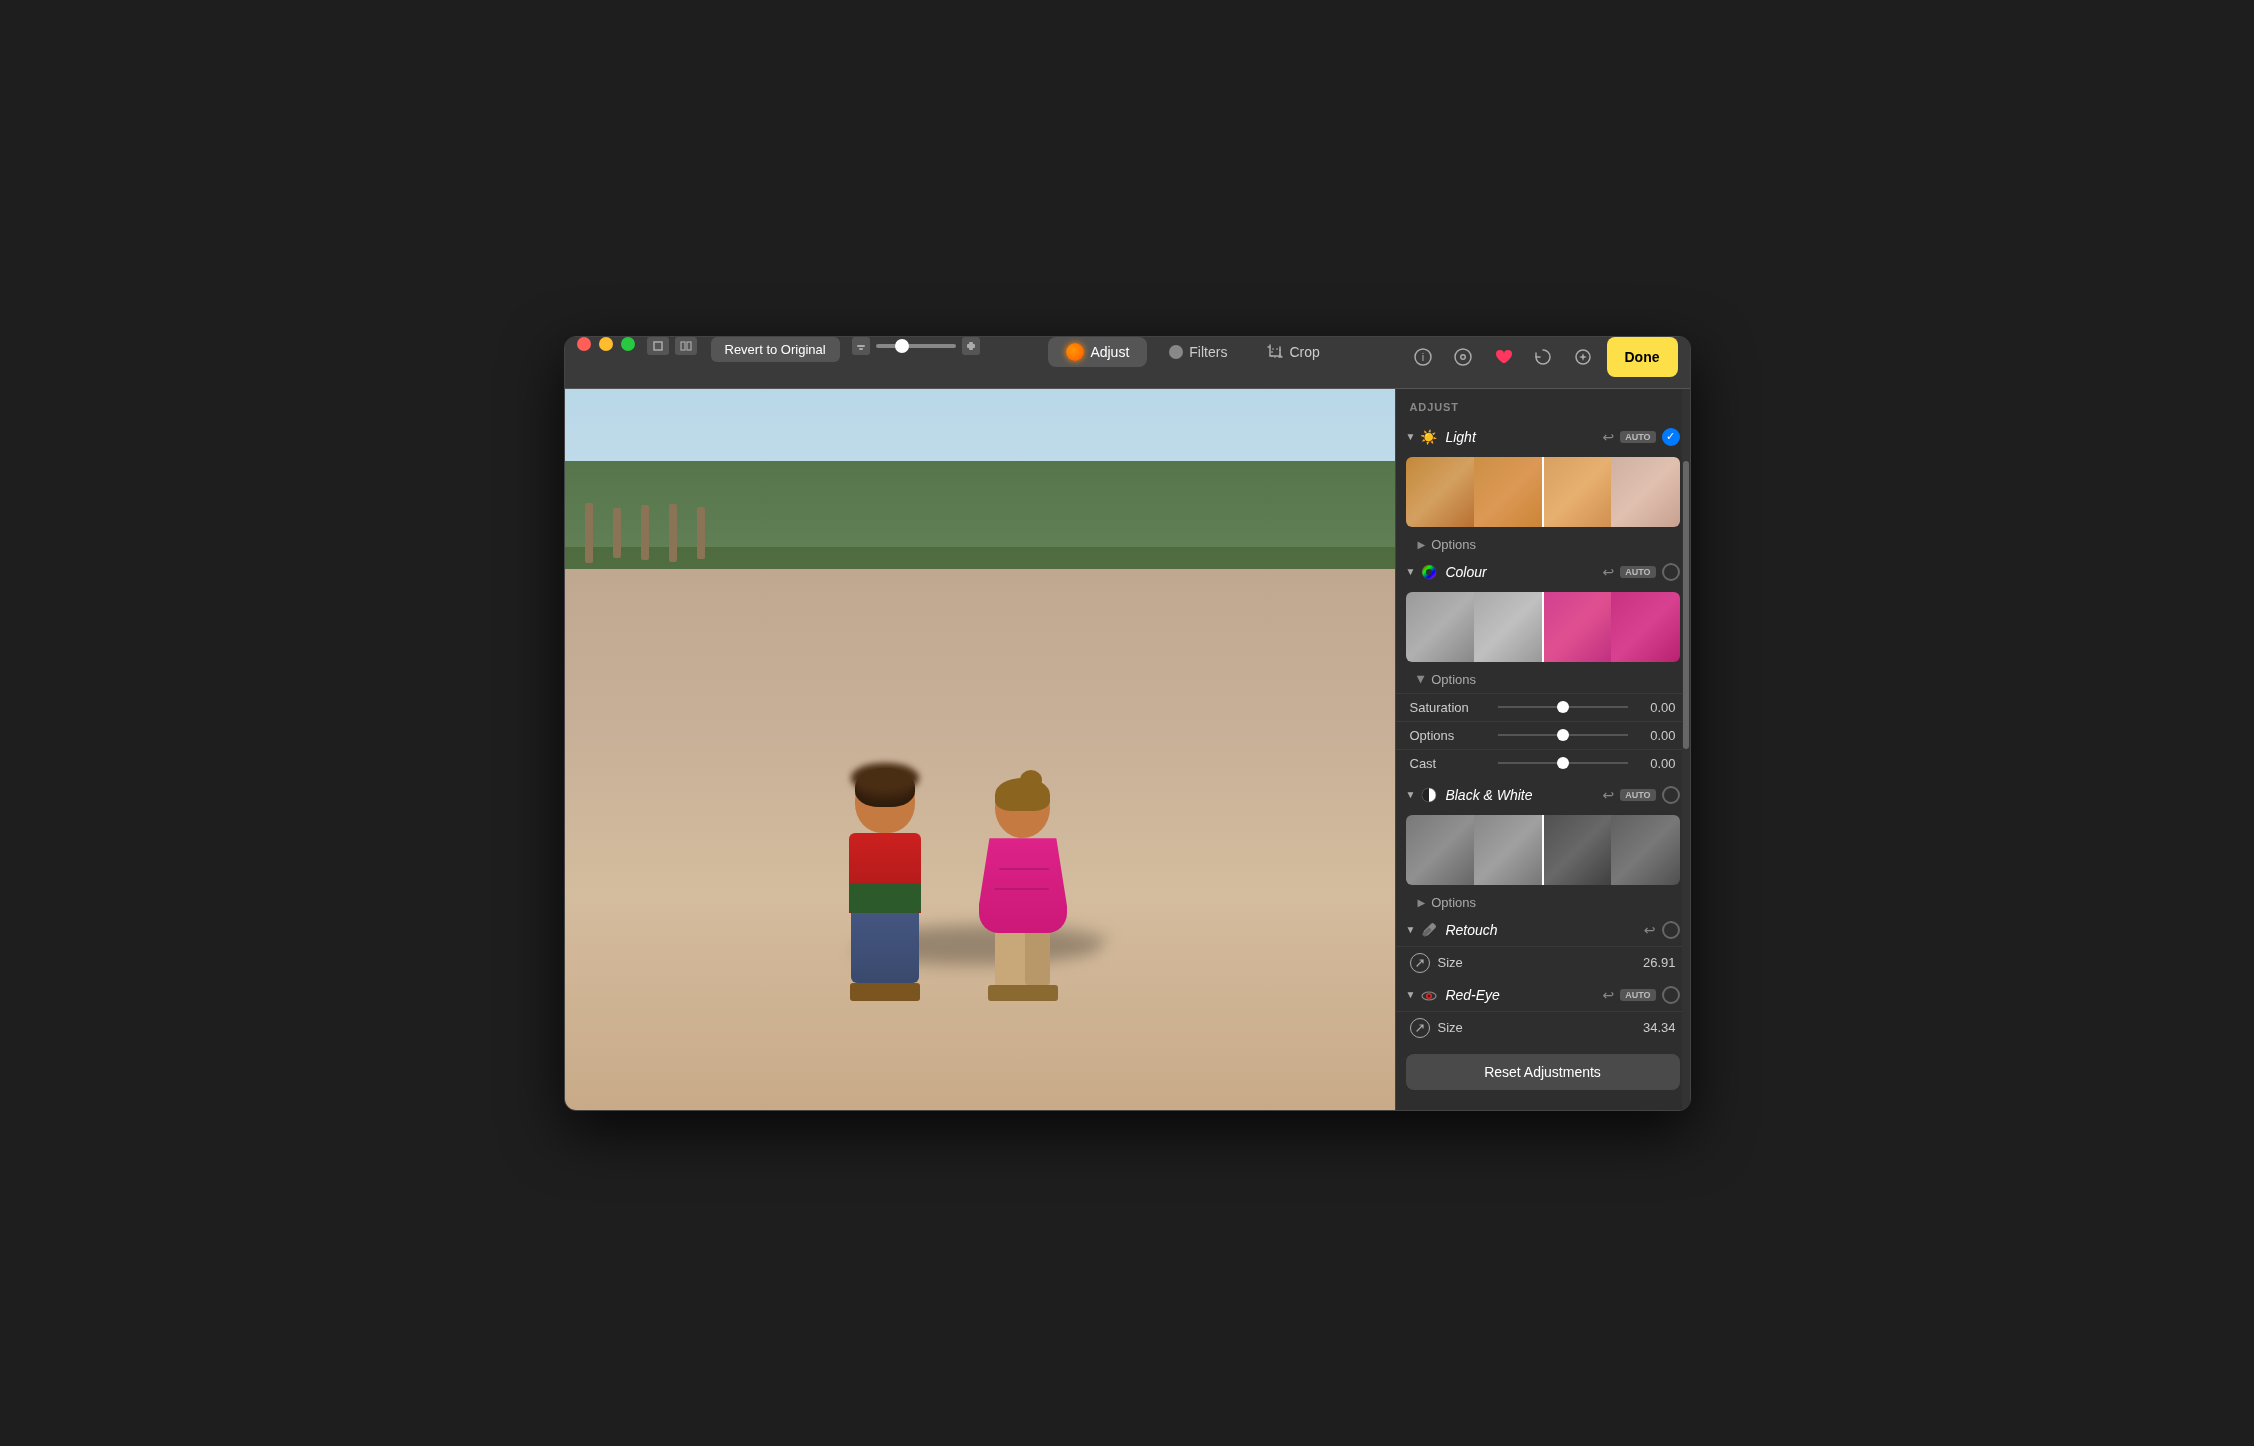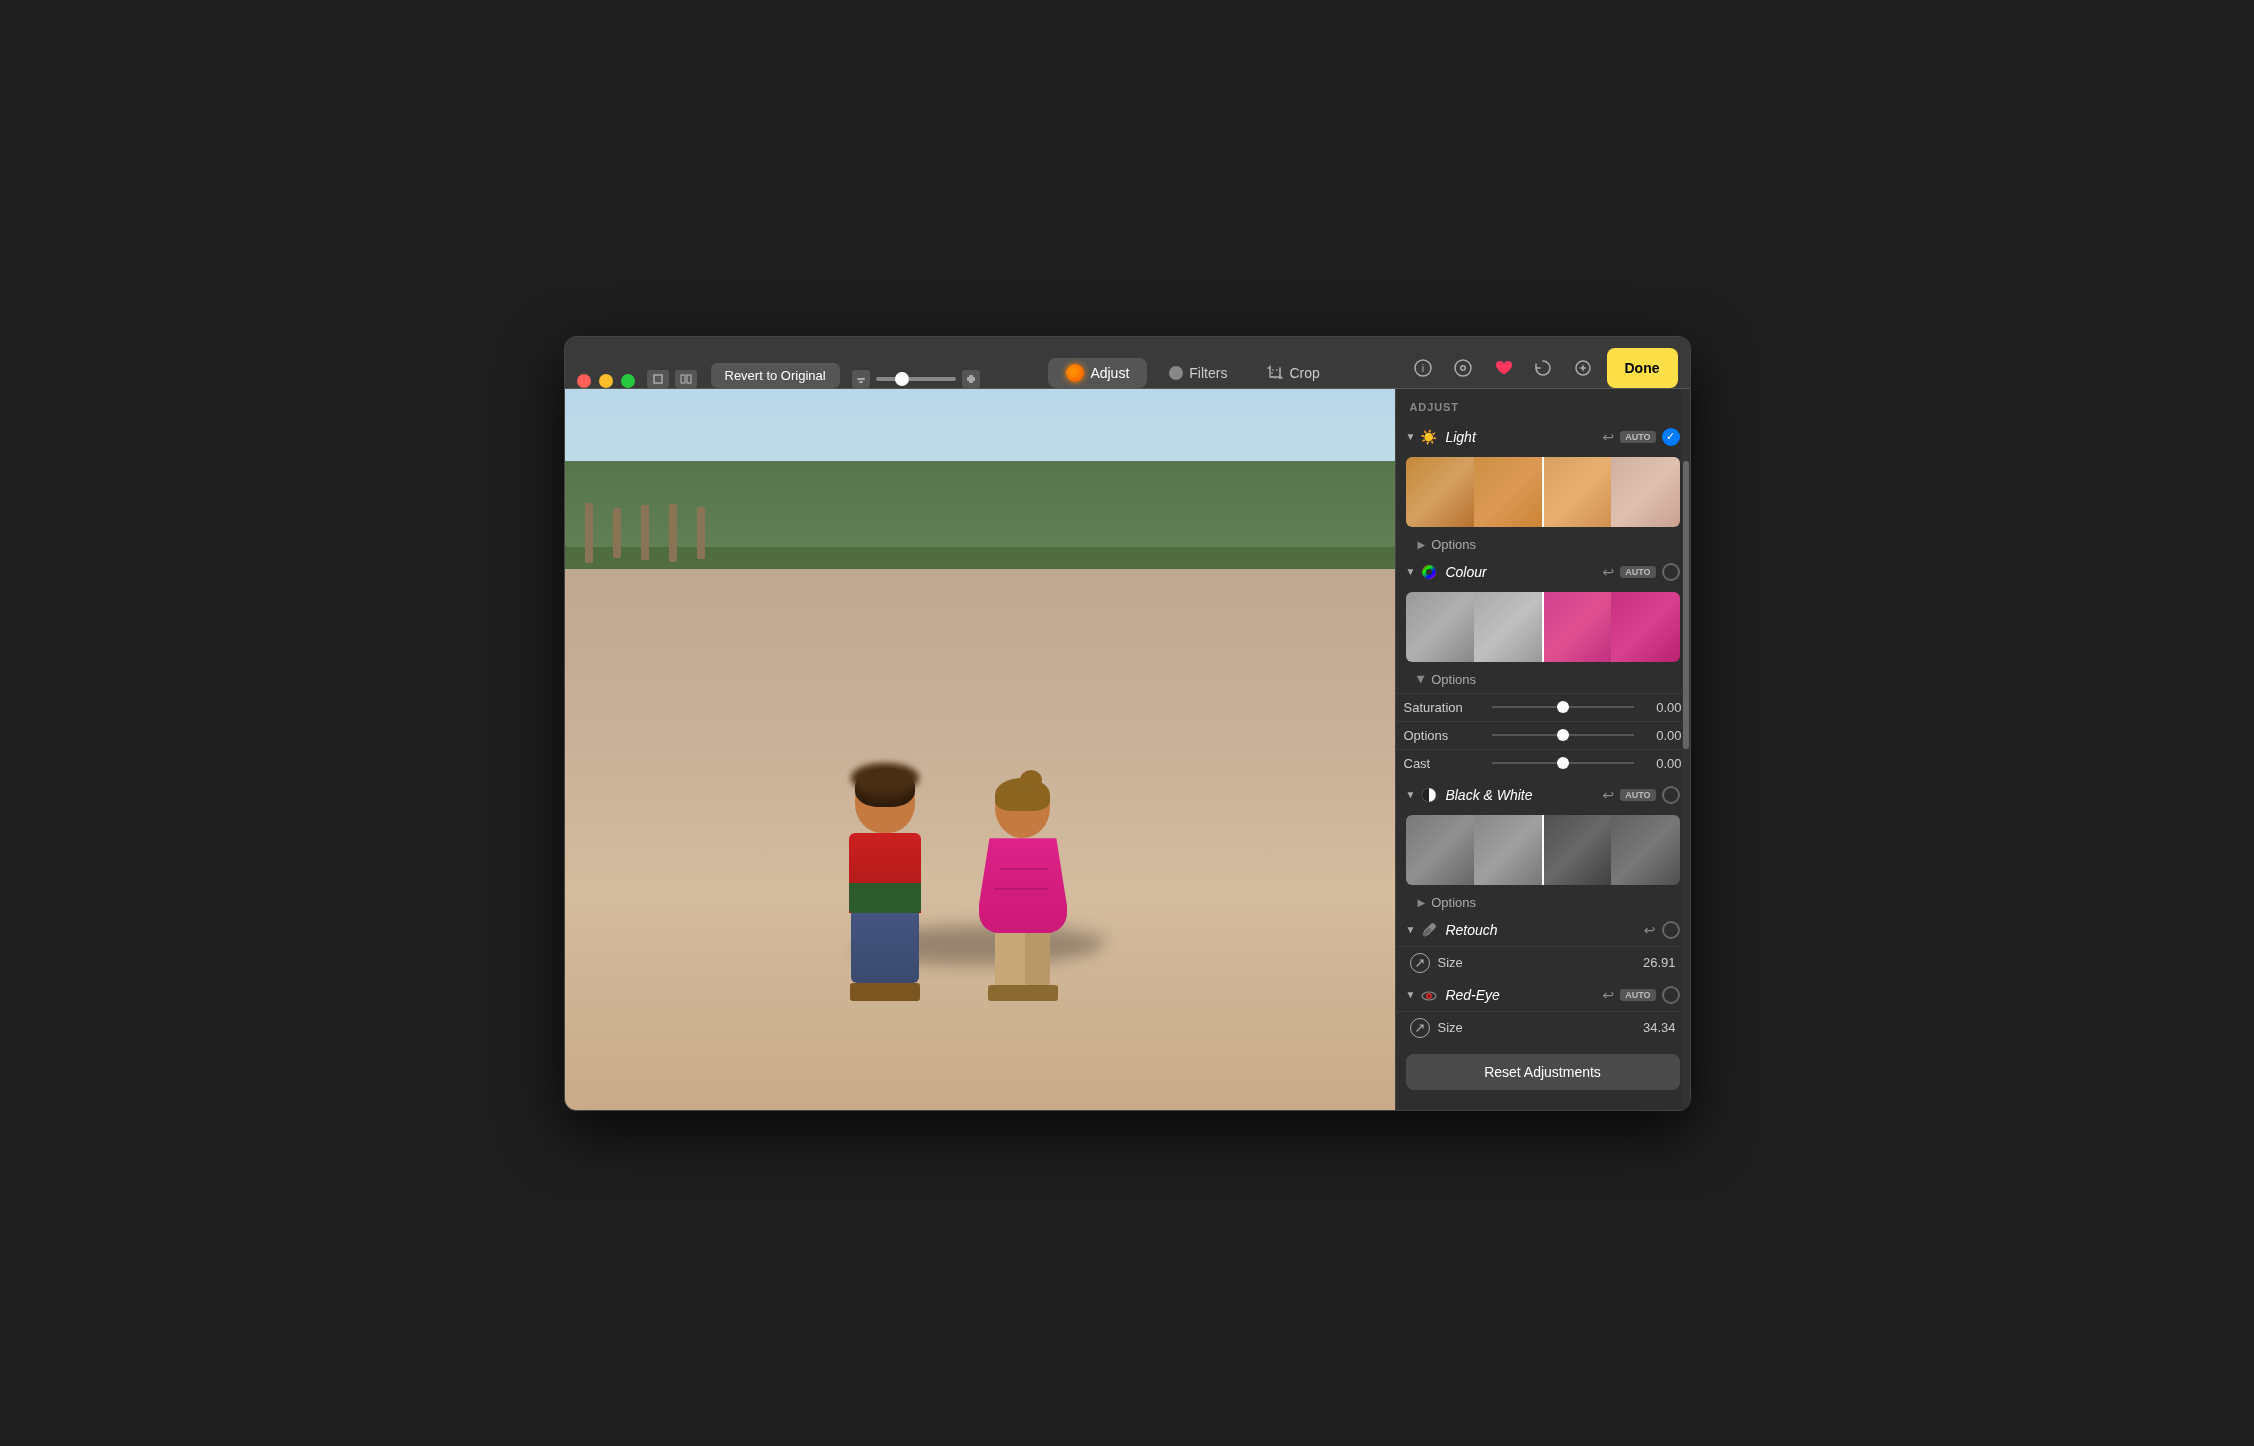--- a/index.html
+++ b/index.html
@@ -18,21 +18,21 @@
       border-radius: 12px;
       overflow: hidden;
       box-shadow: 0 20px 60px rgba(0,0,0,0.8);
       border: 1px solid #444;
     }
     
     .title-bar {
       background: #3a3a3a;
       height: 52px;
       display: flex;
-      align-items: flex-end;
+      align-items: flex-start;
       padding: 0 12px;
       gap: 8px;
       border-bottom: 1px solid #555;
     }
     .traffic-lights {
       display: flex;
       gap: 8px;
       align-items: center;
     }
     .traffic-light {
@@ -293,21 +293,21 @@
       color: #aaa;
       font-size: 13px;
     }
     
     .sliders-area {
       padding: 2px 0;
     }
     .slider-row {
       display: flex;
       align-items: center;
-      padding: 6px 8px;
+      padding: 6px 14px;
       border-top: 1px solid #3a3a3a;
     }
     .slider-label {
       color: #ccc;
       font-size: 13px;
       width: 80px;
       flex-shrink: 0;
     }
     .slider-track {
       flex: 1;

